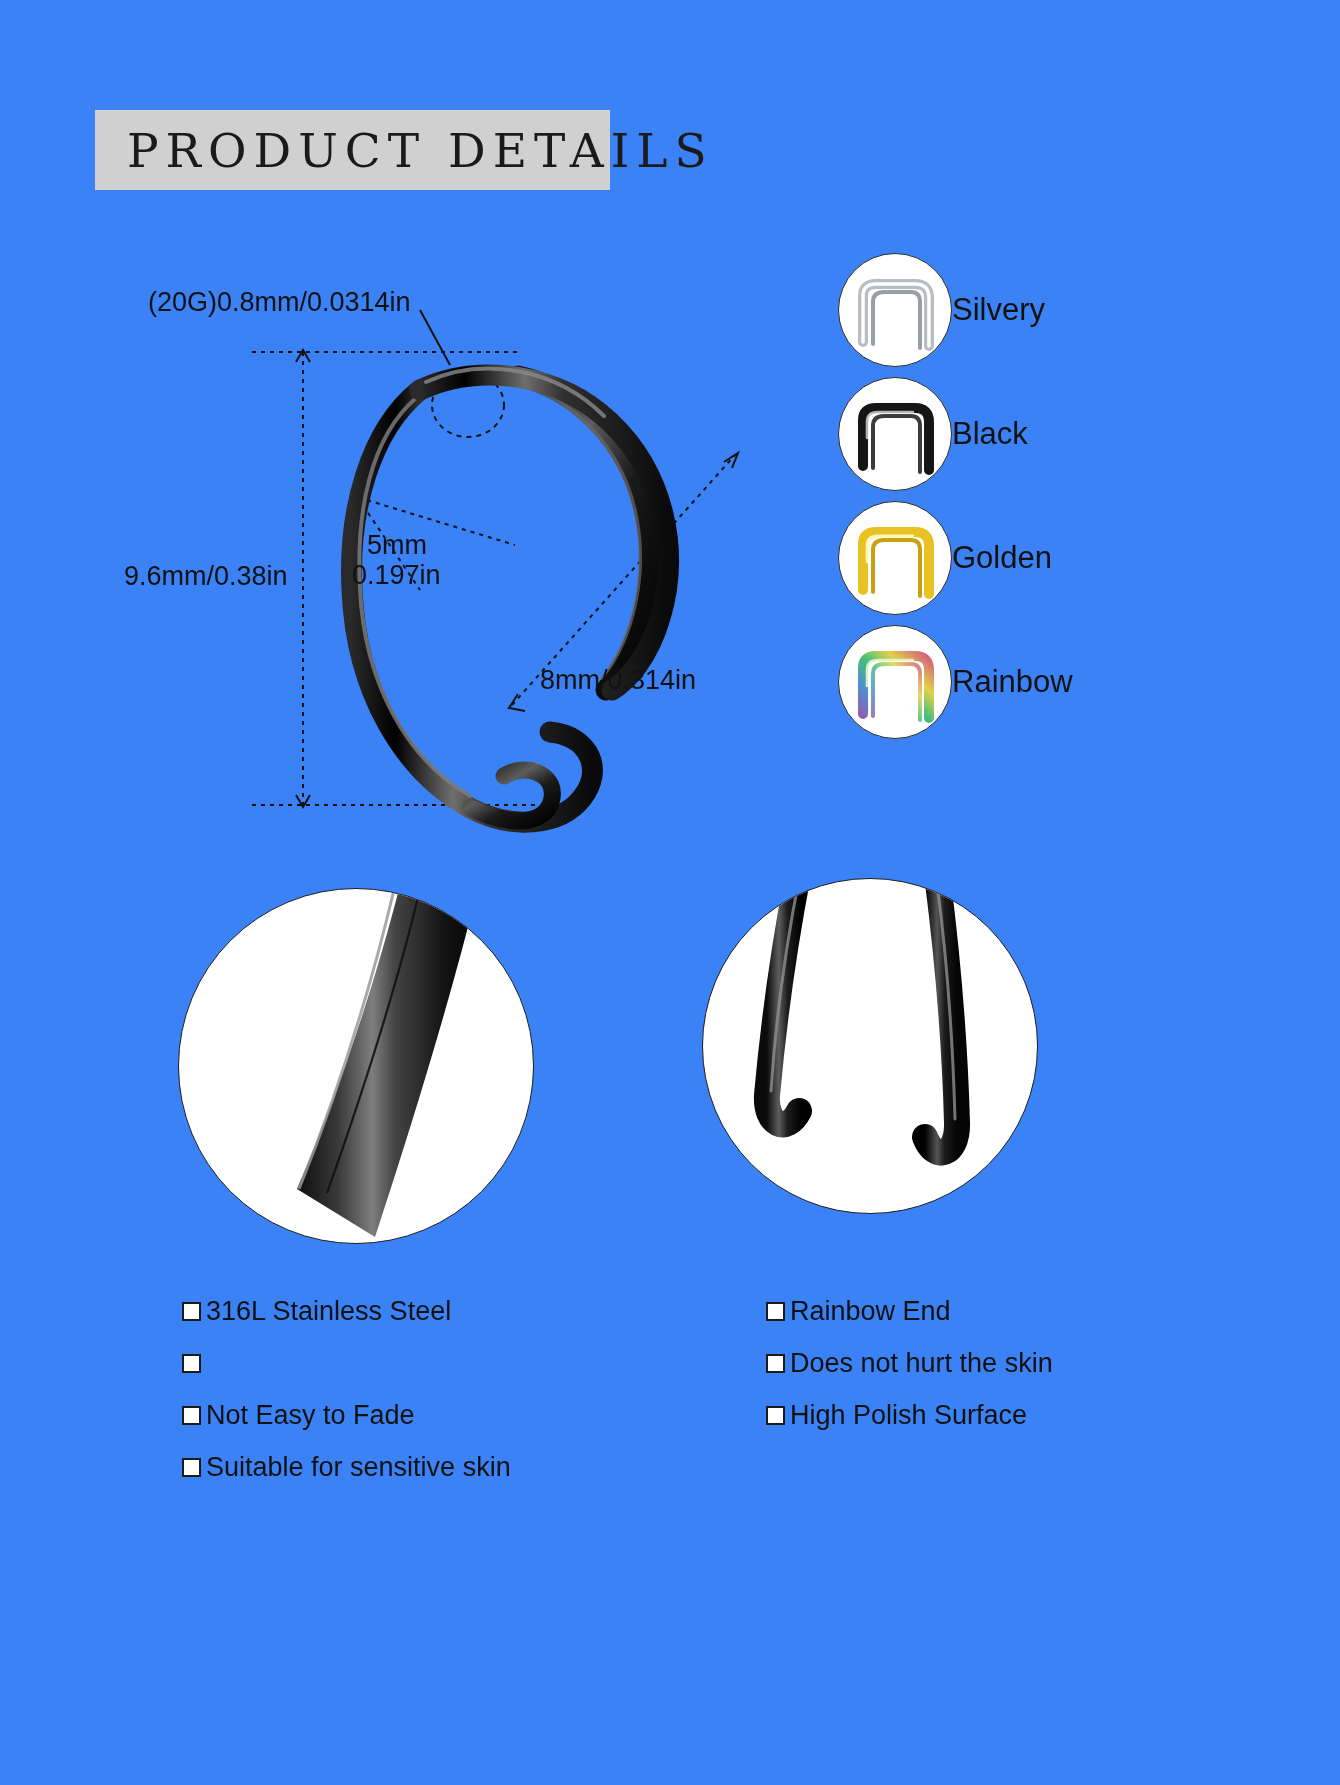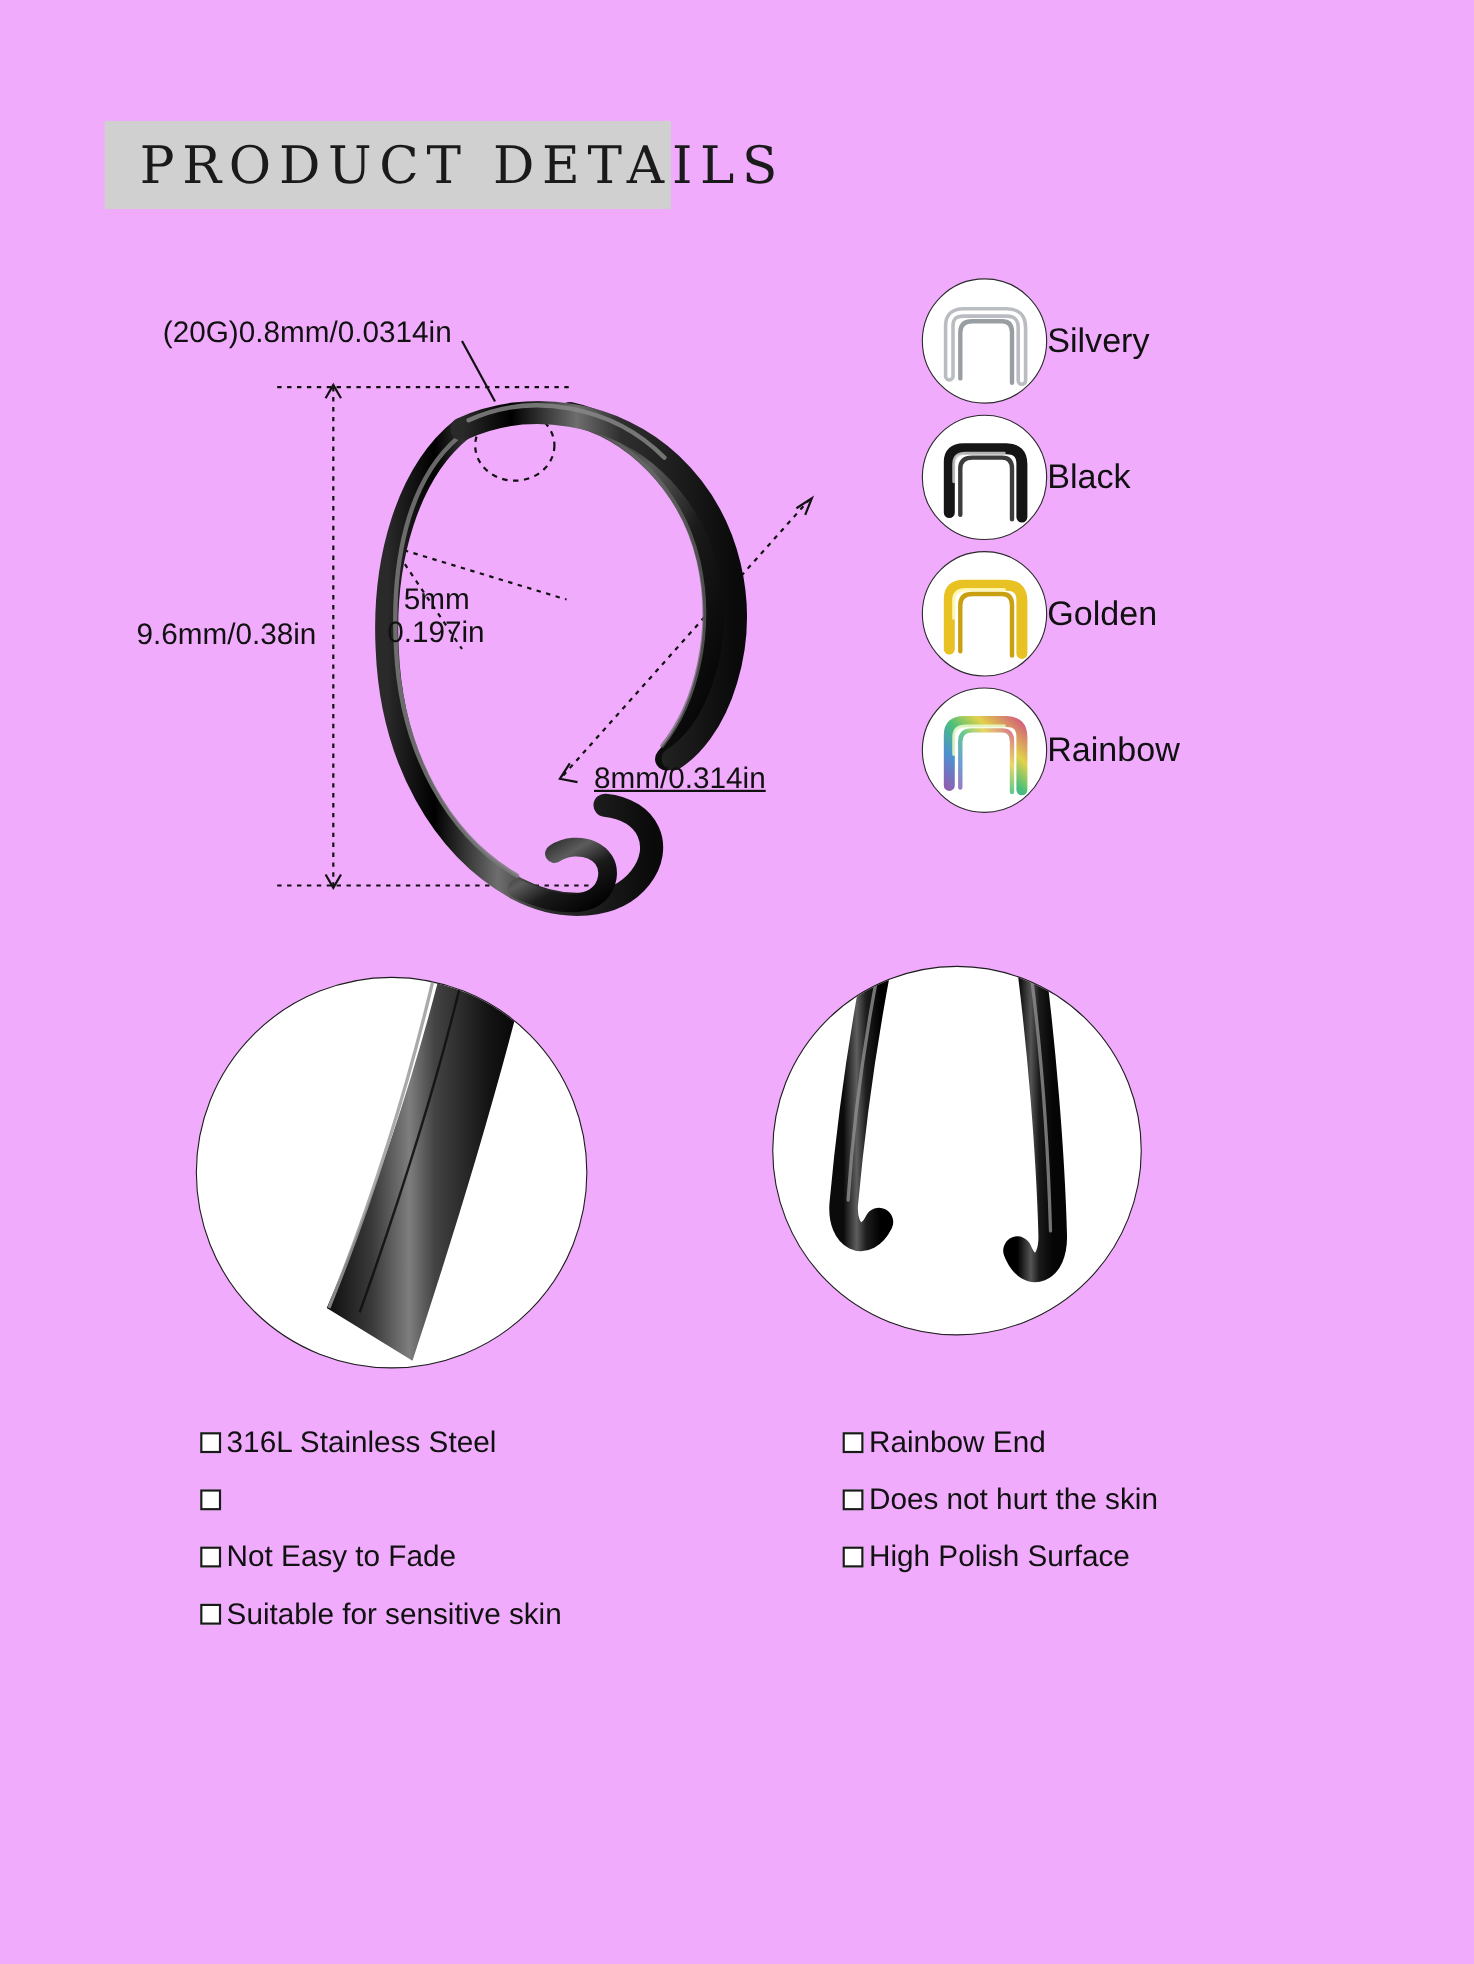--- a/index.html
+++ b/index.html
@@ -2,21 +2,21 @@
 <html><head>
 <meta charset="utf-8">
 <style>
   * { box-sizing: border-box; margin: 0; padding: 0; }
   html, body {
     width: 1340px; height: 1785px;
     background: #ffffff;
     font-family: "Liberation Sans", sans-serif;
     overflow: hidden;
   }
-  .page { position: relative; width: 1340px; height: 1785px; background: #f0abfc; }
+  .page { position: relative; width: 1340px; height: 1785px; background: #3b82f6; }
 
   
   .header-band {
     position: absolute; left: 95px; top: 110px;
     width: 515px; height: 80px;
     background: #d0d0d0;
   }
   .header-title {
     position: absolute; left: 127px; top: 118px;
     width: 520px; height: 66px;
@@ -36,21 +36,21 @@
     position: absolute;
     font-family: "Liberation Sans", sans-serif;
     font-size: 27px;
     color: #111;
     white-space: nowrap;
   }
   .lbl-gauge  { left: 148px; top: 287px; }
   .lbl-height { left: 124px; top: 561px; }
   .lbl-5mm    { left: 367px; top: 530px; }
   .lbl-197    { left: 352px; top: 560px; }
-  .lbl-8mm    { left: 540px; top: 692px; text-decoration: underline; }
+  .lbl-8mm    { left: 540px; top: 665px; }
 
   
   .swatches {
     position: absolute; left: 838px; top: 248px;
     width: 460px;
   }
   .swatch-row {
     display: flex; align-items: center;
     height: 124px;
   }

